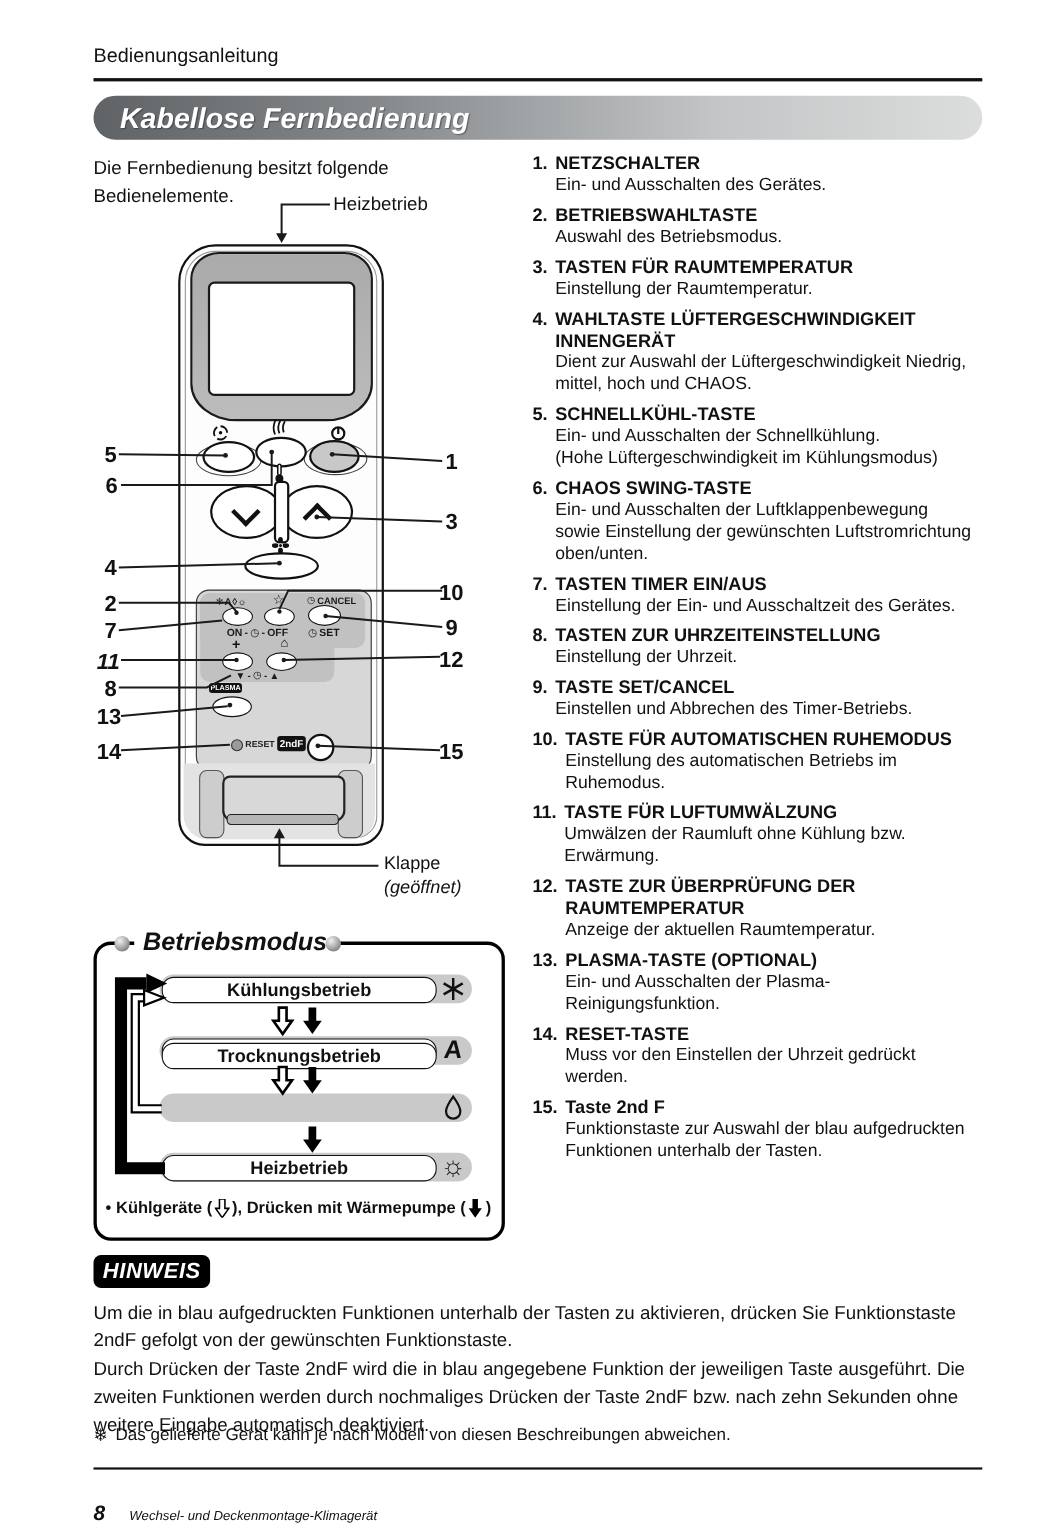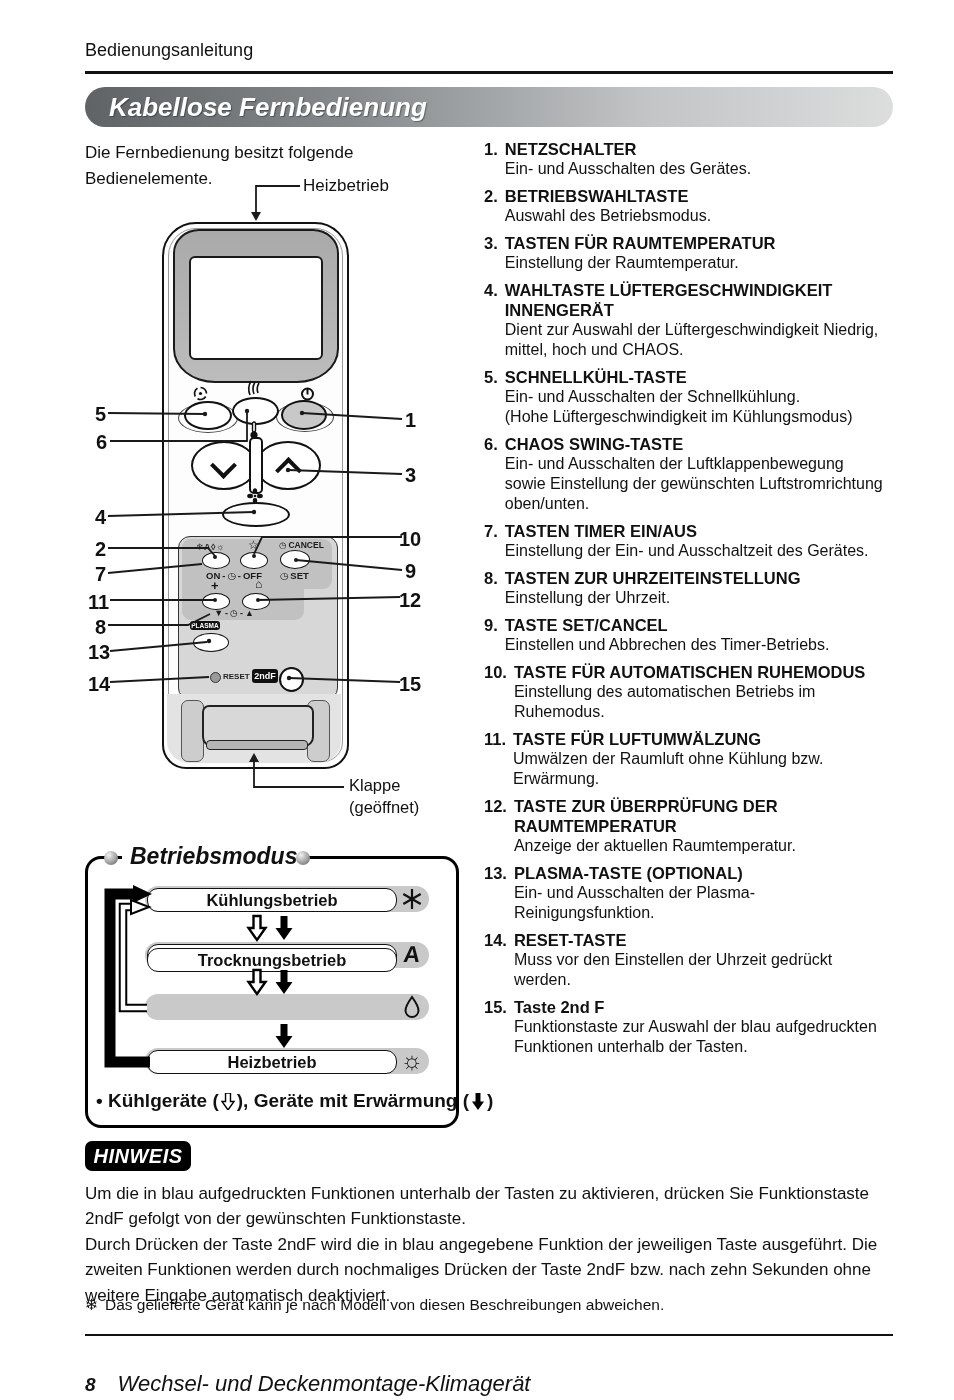--- a/index.html
+++ b/index.html
@@ -42,35 +42,35 @@
   .slot{background:#b5b5b5;border:1.5px solid #222;border-radius:4px;}
   .callout{font-size:20px;font-weight:bold;color:#111;z-index:40;}
   
   .mbox{border:3px solid #000;border-radius:16px;background:#fff;}
   .mtitle{background:#fff;font-size:23px;font-weight:bold;font-style:italic;padding:0 8px;z-index:30;}
   .ball{width:14px;height:14px;border-radius:50%;background:radial-gradient(circle at 35% 30%,#f2f2f2,#8b8b8b 70%,#5e5e5e);z-index:31;}
   .ptrack{background:#c9c9c9;border-radius:13px;}
   .ppill{background:#fff;border:1.8px solid #111;border-radius:11px;display:flex;align-items:center;justify-content:center;
          font-size:16.5px;font-weight:bold;}
   .picon{display:flex;align-items:center;justify-content:center;}
-  .legend{display:flex;align-items:center;font-size:19px;font-weight:bold;gap:2px;justify-content:flex-end;}
+  .legend{display:flex;align-items:center;font-size:15px;font-weight:bold;gap:2px;justify-content:flex-end;}
   
   .items{width:424px;}
   .item{display:flex;margin-bottom:7px;}
   .i-num{font-weight:bold;font-size:16.5px;line-height:20px;margin-right:7px;}
   .i-title{font-weight:bold;font-size:16.5px;line-height:20px;}
   .i-desc{font-size:16px;line-height:20px;white-space:pre-line;}
   
   .hbadge{background:#000;color:#fff;font-weight:bold;font-style:italic;font-size:20px;
           display:flex;align-items:center;justify-content:center;border-radius:7px;letter-spacing:.5px;}
   .hp{font-size:17px;line-height:25.4px;margin:0;}
   .note{font-size:15.5px;display:flex;gap:7px;}
   .footer-row{display:flex;align-items:baseline;font-style:italic;}
   .fnum{font-size:19px;font-weight:bold;margin-right:22px;}
-  .ftitle{font-size:22px;margin-top:27px;}
+  .ftitle{font-size:12px;margin-top:27px;}
   svg.overlay{position:absolute;left:0;top:0;z-index:50;pointer-events:none;}
 </style>
 </head>
 <body>
 
 <div class="page">
 
   <div class="abs doc-type" style="left:85px;top:40px;">Bedienungsanleitung</div>
   <div class="abs rule" style="left:85px;top:71px;width:808px;height:3px;"></div>
   <div class="abs intro" style="left:85px;top:140px;width:330px;">Die Fernbedienung besitzt folgende
@@ -187,28 +187,28 @@
   <div class="abs badge" style="left:252px;top:669px;width:26px;height:14px;font-size:9px;">2ndF</div>
   <div class="abs btn15" style="left:279px;top:667px;width:21px;height:21px;"></div>
 
   <div class="abs lower" style="left:167px;top:694px;width:174px;height:69px;"></div>
   <div class="abs hinge" style="left:181px;top:700px;width:21px;height:60px;"></div>
   <div class="abs hinge" style="left:307px;top:700px;width:21px;height:60px;"></div>
   <div class="abs flap" style="left:202px;top:705px;width:108px;height:38px;"></div>
   <div class="abs slot" style="left:206px;top:740px;width:100px;height:8px;"></div>
 
   <span class="abs lbl" style="left:349px;top:776px;font-size:16.5px;">Klappe</span>
-  <span class="abs lbl" style="left:349px;top:798px;font-size:16.5px;">(geöffnet)</span>
+  <span class="abs lbl" style="left:349px;top:798px;font-size:16.5px;font-style:italic;">(geöffnet)</span>
 
   <span class="abs callout" style="left:95px;top:403px;">5</span>
   <span class="abs callout" style="left:96px;top:431px;">6</span>
   <span class="abs callout" style="left:95px;top:506px;">4</span>
   <span class="abs callout" style="left:95px;top:538px;">2</span>
   <span class="abs callout" style="left:95px;top:563px;">7</span>
-  <span class="abs callout" style="left:88px;top:591px;">11</span>
+  <span class="abs callout" style="left:88px;top:591px;font-style:italic;">11</span>
   <span class="abs callout" style="left:95px;top:616px;">8</span>
   <span class="abs callout" style="left:88px;top:641px;">13</span>
   <span class="abs callout" style="left:88px;top:673px;">14</span>
   <span class="abs callout" style="left:405px;top:409px;">1</span>
   <span class="abs callout" style="left:405px;top:464px;">3</span>
   <span class="abs callout" style="left:399px;top:528px;">10</span>
   <span class="abs callout" style="left:405px;top:560px;">9</span>
   <span class="abs callout" style="left:399px;top:589px;">12</span>
   <span class="abs callout" style="left:399px;top:673px;">15</span>
 
@@ -241,21 +241,21 @@
 
   <div class="abs ptrack" style="left:145px;top:1048px;width:284px;height:26px;"></div>
   <div class="abs ppill" style="left:147px;top:1050px;width:248px;height:22px;">Heizbetrieb</div>
   <span class="abs picon" style="left:399px;top:1046px;width:26px;height:28px;font-size:25px;font-weight:bold;">☼</span>
 
   <div class="abs legend" style="left:96px;top:1090px;">
     <span>• Kühlgeräte (</span>
     <svg width="14" height="17" viewBox="0 0 17 24">
         <polygon points="5,0 12,0 12,12 17,12 8.5,24 0,12 5,12" fill="#fff" stroke="#000" stroke-width="2"></polygon>
       </svg>
-    <span>), Geräte mit Erwärmung (</span>
+    <span>), Drücken mit Wärmepumpe (</span>
     <svg width="14" height="17" viewBox="0 0 17 24">
         <polygon points="5,0 12,0 12,12 17,12 8.5,24 0,12 5,12" fill="#000"></polygon>
       </svg>
     <span>)</span>
   </div>
 
   <div class="abs items" style="left:484px;top:139px;">
     <div class="item">
         <span class="i-num">1.</span>
         <div>

